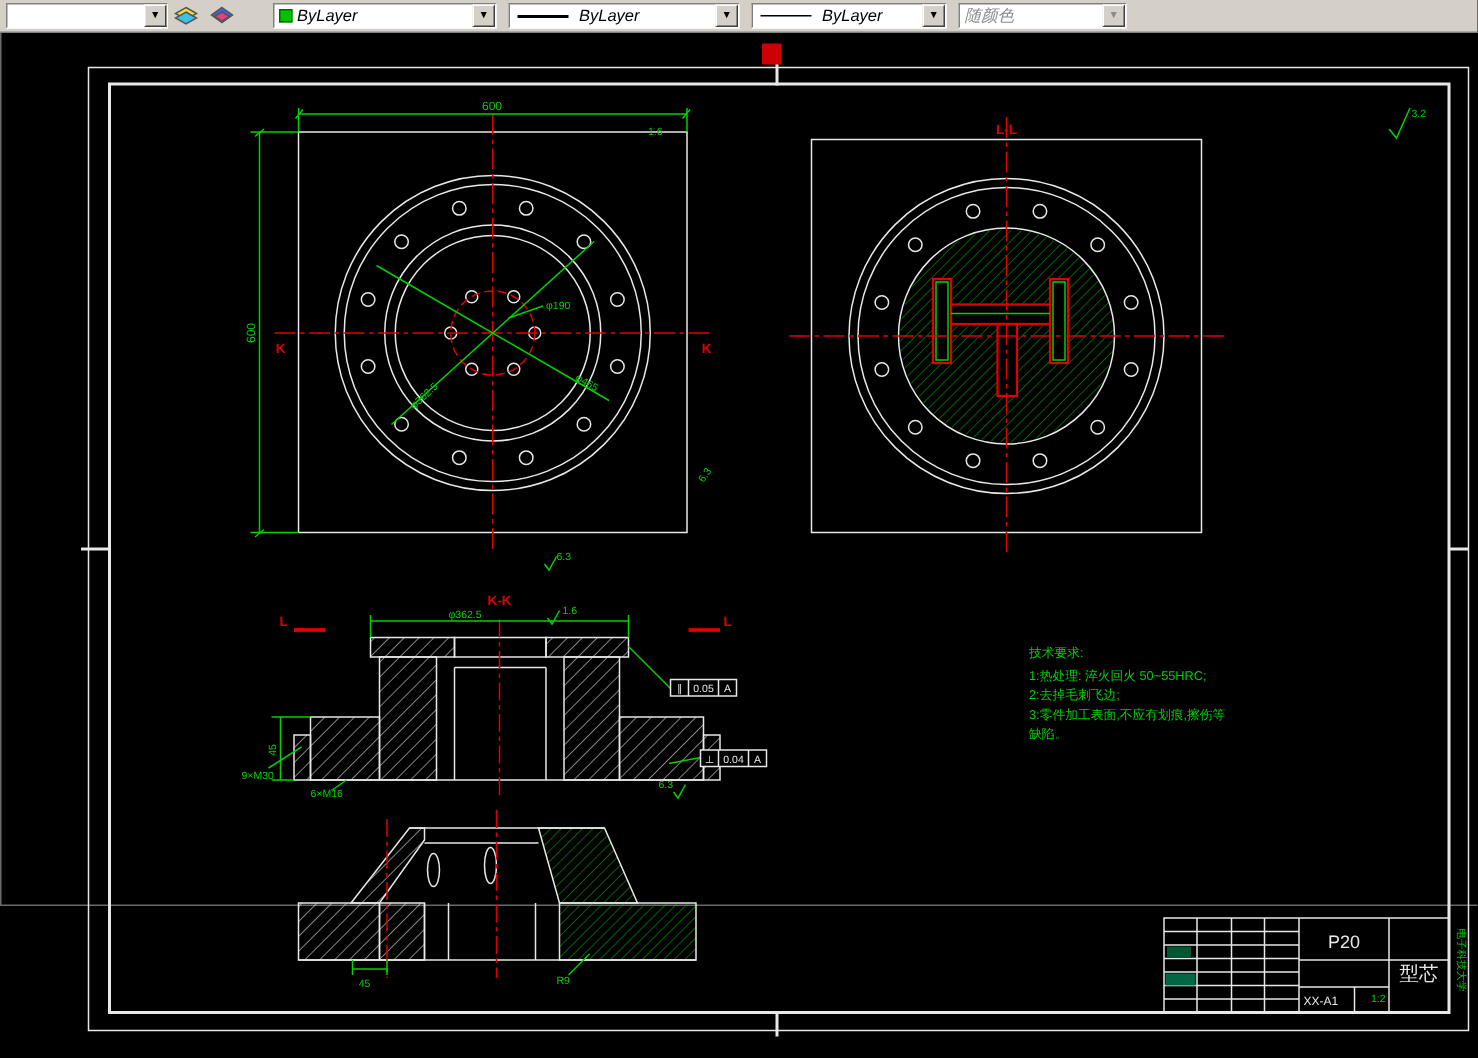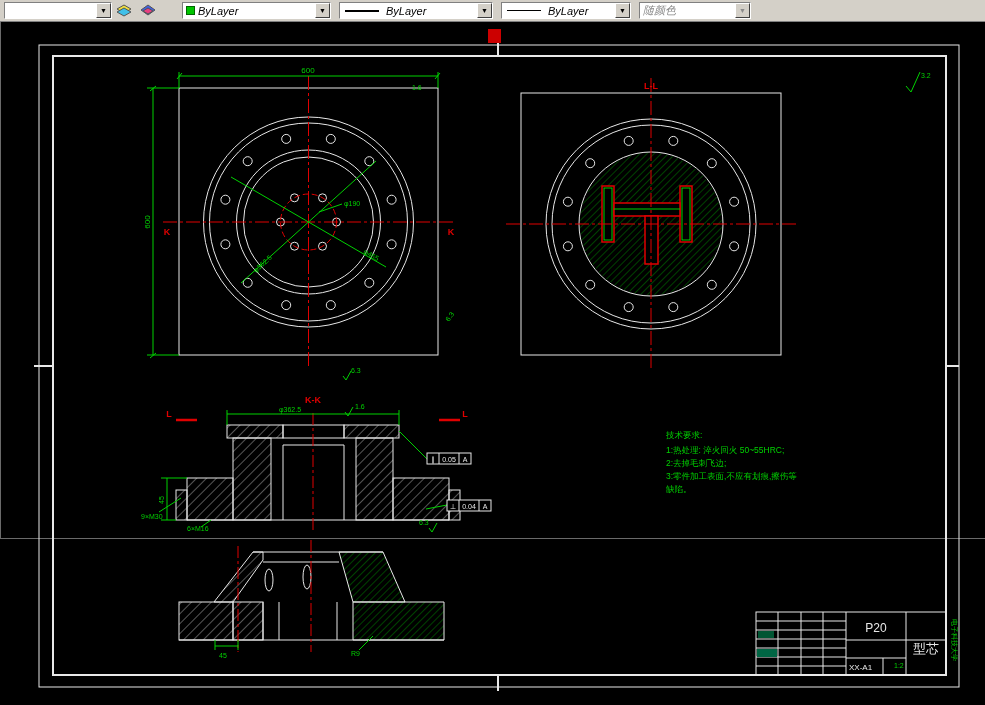--- a/index.html
+++ b/index.html
@@ -18,22 +18,22 @@
            font-size:7px; display:flex; align-items:center; justify-content:center; color:#000; }
   .combo.disabled .val { color:#8a8a8a; }
   .combo.disabled .arrowbtn { color:#8a8a8a; }
   .swatch { width:9px; height:9px; background:#00c400; border:1px solid #060;
             margin-left:3px; flex:0 0 auto; }
   .linesample { width:34px; height:0; border-top:2px solid #000; margin:0 4px 0 5px; flex:0 0 auto; }
   .linesample.thin { border-top-width:1px; }
   .iconbtn { width:22px; height:20px; display:flex; align-items:center;
              justify-content:center; margin:0 1px; }
   
-  .canvas { position:absolute; top:22px; left:0; width:985px; height:517px;
-            background:#000; border-left:1px solid #6a6a6a; border-bottom:1px solid #6a6a6a; }
+  .canvas { position:absolute; top:22px; left:0; width:985px; height:582px;
+            background:#000; border-left:1px solid #6a6a6a; border-bottom:1px solid #6a6a6a;padding-left:20px; }
   svg text { font-family:"Liberation Sans", sans-serif; }
 </style>
 </head>
 <body>
 
 <div class="toolbar">
   <div class="combo" style="width:108px">
     <span class="val"></span>
     <span class="arrowbtn">▼</span>
   </div>

